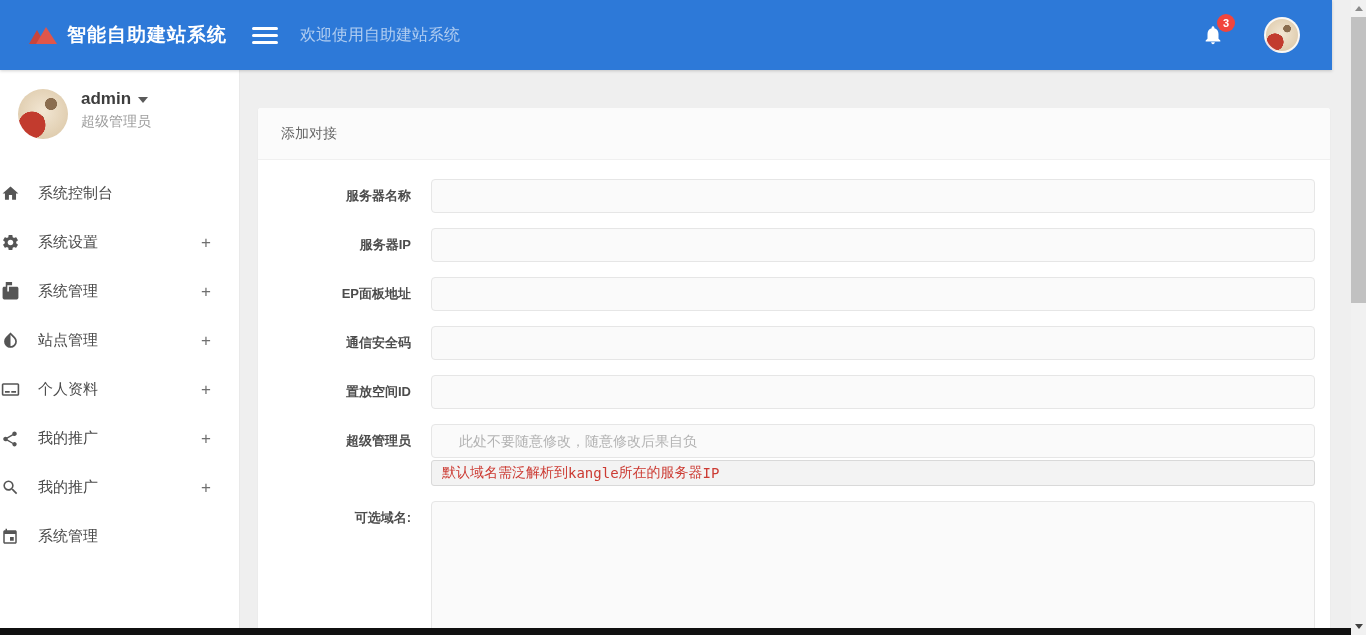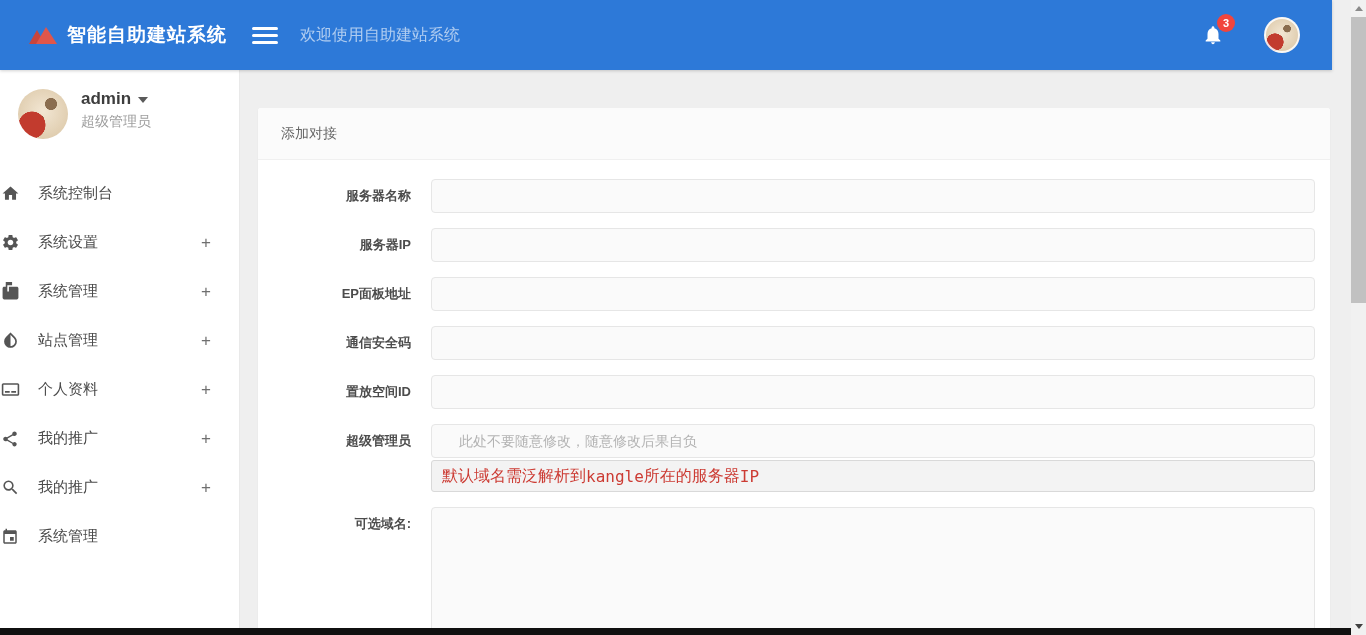--- a/index.html
+++ b/index.html
@@ -84,22 +84,22 @@
     font-size:13px; font-weight:bold; color:#4c4c4c; white-space:nowrap;
   }
   .field-col { flex:1; }
   .text-input {
     width:100%; height:34px; background:#fafafa; border:1px solid #e6e6e6; border-radius:4px;
     padding:0 27px; font-size:14px; color:#555; outline:none;
     font-family:"Liberation Sans","DejaVu Sans",sans-serif;
   }
   .text-input::placeholder { color:#b3b3b3; }
   .warning-box {
-    margin-top:2px; height:32px; background:#f3f3f3; border:1px solid #d9d9d9; border-radius:3px;
-    display:flex; align-items:center; padding-left:10px; font-size:16px; color:#cc3b33;
+    margin-top:2px; height:26px; background:#f3f3f3; border:1px solid #d9d9d9; border-radius:3px;
+    display:flex; align-items:center; padding-left:10px; font-size:14px; color:#cc3b33;
   }
   .warning-box .mono { font-family:"DejaVu Sans Mono","Liberation Mono",monospace; }
   .textarea-input {
     width:100%; height:150px; background:#fafafa; border:1px solid #e6e6e6; border-radius:4px;
     padding:8px 10px; font-size:14px; color:#555; outline:none; resize:none;
     font-family:"Liberation Sans","DejaVu Sans",sans-serif;
   }
   
   .v-scrollbar {
     position:absolute; right:0; top:0; width:15px; height:635px; background:#f1f1f1; z-index:60;

